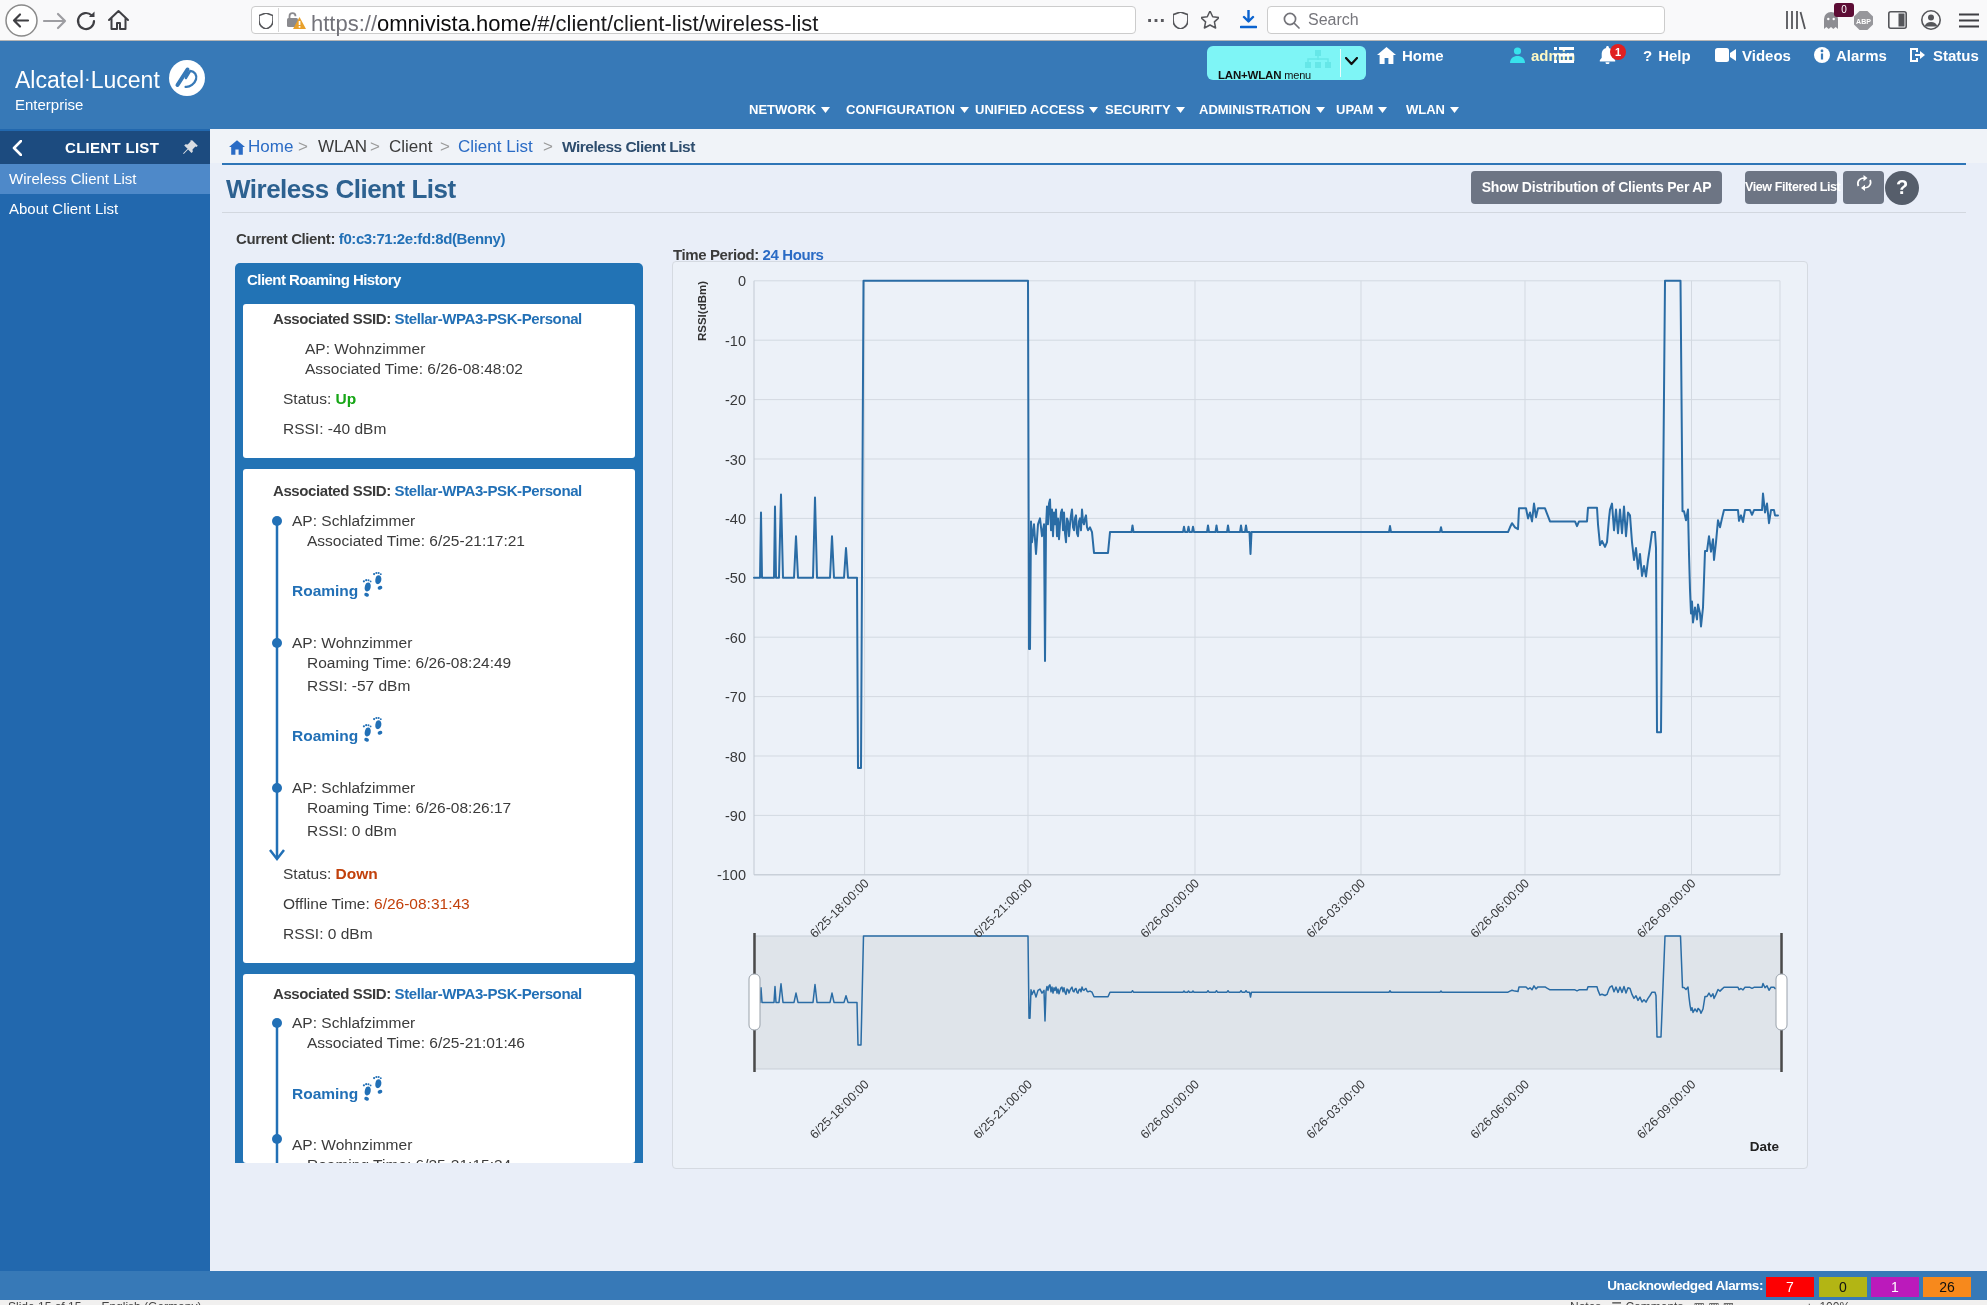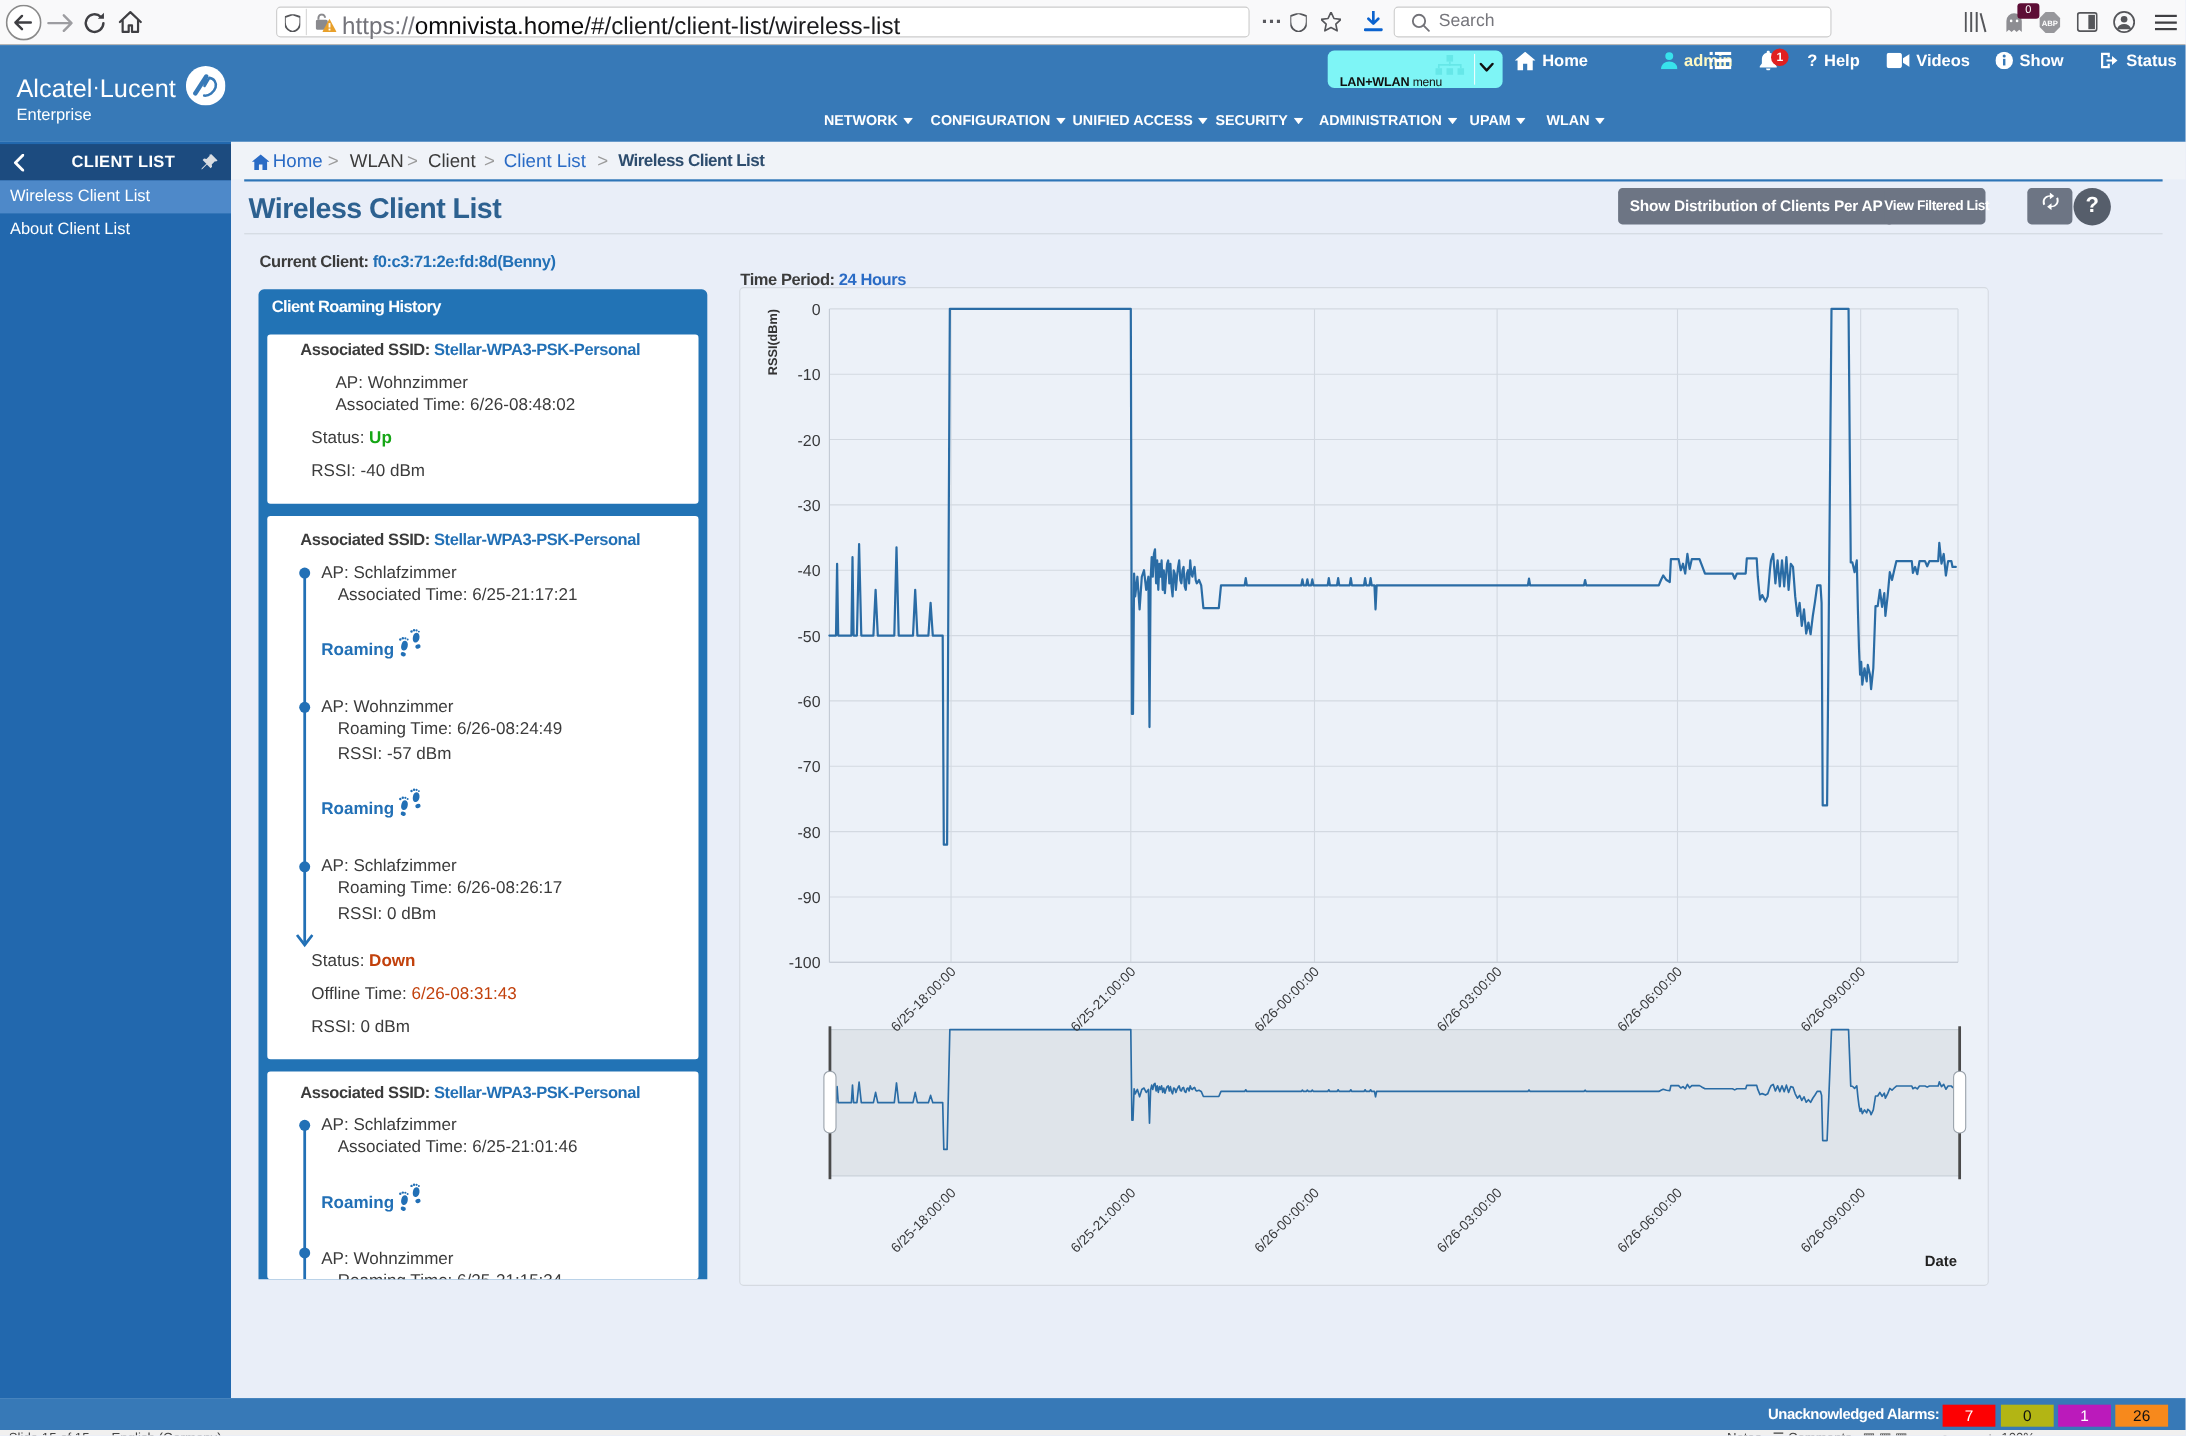--- a/index.html
+++ b/index.html
@@ -172,21 +172,21 @@
         <path d="M15 5l6-4v12l-6-4z" fill="#fff"></path>
       </svg>
       <span>Videos</span>
     </div>
 <div class="topitem" style="left:1814px">
       <svg width="16" height="16" viewBox="0 0 16 16">
         <circle cx="8" cy="8" r="8" fill="#fff"></circle>
         <rect x="6.9" y="6.5" width="2.2" height="6" fill="#3779b7"></rect>
         <circle cx="8" cy="3.9" r="1.4" fill="#3779b7"></circle>
       </svg>
-      <span>Show</span>
+      <span>Alarms</span>
     </div>
 <div class="topitem" style="left:1910px">
       <svg width="17" height="16" viewBox="0 0 17 16">
         <path d="M0 1h8v4H6V3H2v10h4v-2h2v4H0z" fill="#fff"></path>
         <path d="M10 4l5 4-5 4V9H5V7h5z" fill="#fff"></path>
       </svg>
       <span>Status</span>
     </div>
 <div class="nav" style="left:749px">NETWORK<svg width="9" height="6" viewBox="0 0 9 6" style="margin-left:5px">
         <path d="M0 0h9L4.5 6z" fill="#fff"></path>
@@ -235,21 +235,21 @@
 <div class="crumb" style="left:108px;color:#3b3b3b">WLAN</div>
 <div class="crumb" style="left:160px;color:#9b9b9b">&gt;</div>
 <div class="crumb" style="left:179px;color:#3b3b3b">Client</div>
 <div class="crumb" style="left:230px;color:#9b9b9b">&gt;</div>
 <div class="crumb lnk" style="left:248px">Client List</div>
 <div class="crumb" style="left:333px;color:#9b9b9b">&gt;</div>
 <div class="crumb b" style="left:352px;color:#2e4d6e;font-size:15.5px;letter-spacing:-0.5px;top:9px">Wireless Client List</div>
 <div class="abs" style="left:12px;top:34px;width:1744px;height:2px;background:#2e75b7"></div>
 <div class="abs b" style="left:16px;top:45px;font-size:26px;letter-spacing:-0.5px;color:#2d6190">Wireless Client List</div>
 <div class="btn" style="left:1261px;top:42px;width:251px">Show Distribution of Clients Per AP</div>
-<div class="btn" style="left:1503px;top:42px;width:92px;font-size:12.5px;letter-spacing:-0.4px">View Filtered List</div>
+<div class="btn" style="left:1535px;top:42px;width:92px;font-size:12.5px;letter-spacing:-0.4px">View Filtered List</div>
 <div class="btn" style="left:1633px;top:42px;width:41px;line-height:30px"><svg width="17" height="16" viewBox="0 0 17 16">
         <g fill="#fff">
           <path d="M8.5 2.6V0l4 3.1-4 3.1V3.9c-2.6 0-4.7 2.1-4.7 4.6 0 .8.2 1.5.5 2.1l-1.7 1A6.3 6.3 0 012 8.5c0-3.3 2.9-5.9 6.5-5.9z"></path>
           <path d="M8.5 13.4V16l-4-3.1 4-3.1v2.3c2.6 0 4.7-2.1 4.7-4.6 0-.8-.2-1.5-.5-2.1l1.7-1c.4.9.6 1.9.6 3.1 0 3.3-2.9 5.9-6.5 5.9z" transform="translate(1.5 0)"></path>
         </g>
       </svg></div>
 <div class="abs" style="left:1675px;top:42px;width:34px;height:34px;background:#565e6b;border-radius:50%;color:#fff;font-size:20px;font-weight:bold;text-align:center;line-height:33px">?</div>
 <div class="abs" style="left:12px;top:83px;width:1744px;height:1px;background:#d2d7df"></div>
 <div class="abs ct b" style="left:26px;top:101px;font-size:15px;letter-spacing:-0.4px">Current Client: <span class="blue">f0:c3:71:2e:fd:8d(Benny)</span></div>
 <div class="abs ct b" style="left:463px;top:117px;font-size:15px;letter-spacing:-0.4px">Time Period: <span class="lnk" style="border-bottom:1.5px dotted #2a6bc5">24 Hours</span></div>

